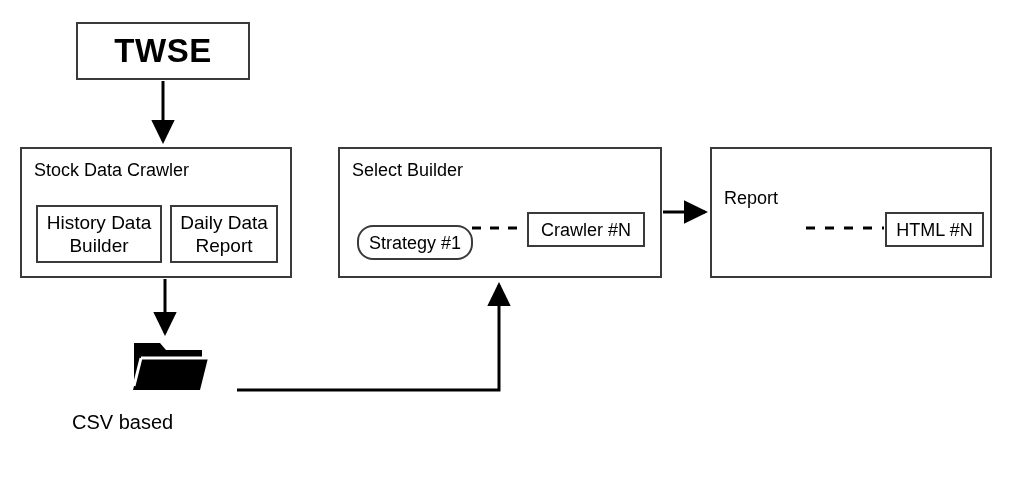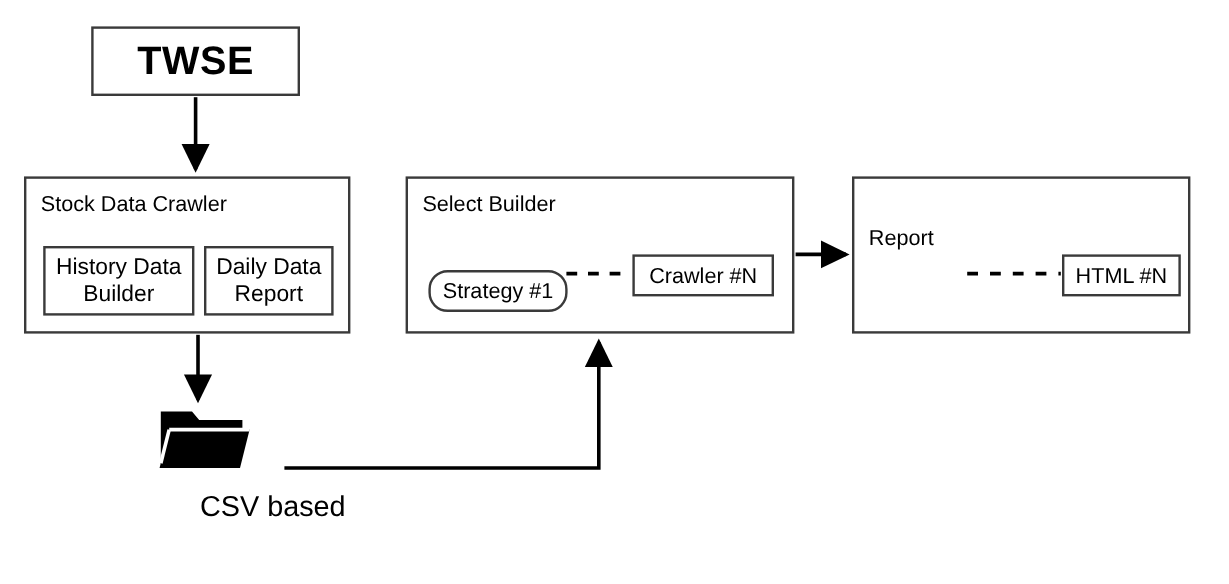--- a/index.html
+++ b/index.html
@@ -71,25 +71,25 @@
   }
   .folder-wrap {
     position: absolute;
     left: 130px;
     top: 337px;
     width: 82px;
     height: 56px;
   }
   .folder-caption {
     position: absolute;
-    left: 88px;
+    left: 72px;
     top: 409px;
     width: 200px;
-    text-align: right;
-    font-size: 24px;
+    text-align: left;
+    font-size: 20px;
     line-height: 27px;
   }
 </style>
 </head>
 <body>
 
 <div id="canvas">
 
   <div class="box" id="twse-box" style="left:76px; top:22px; width:174px; height:58px;">
     <div id="twse-label">TWSE</div>

